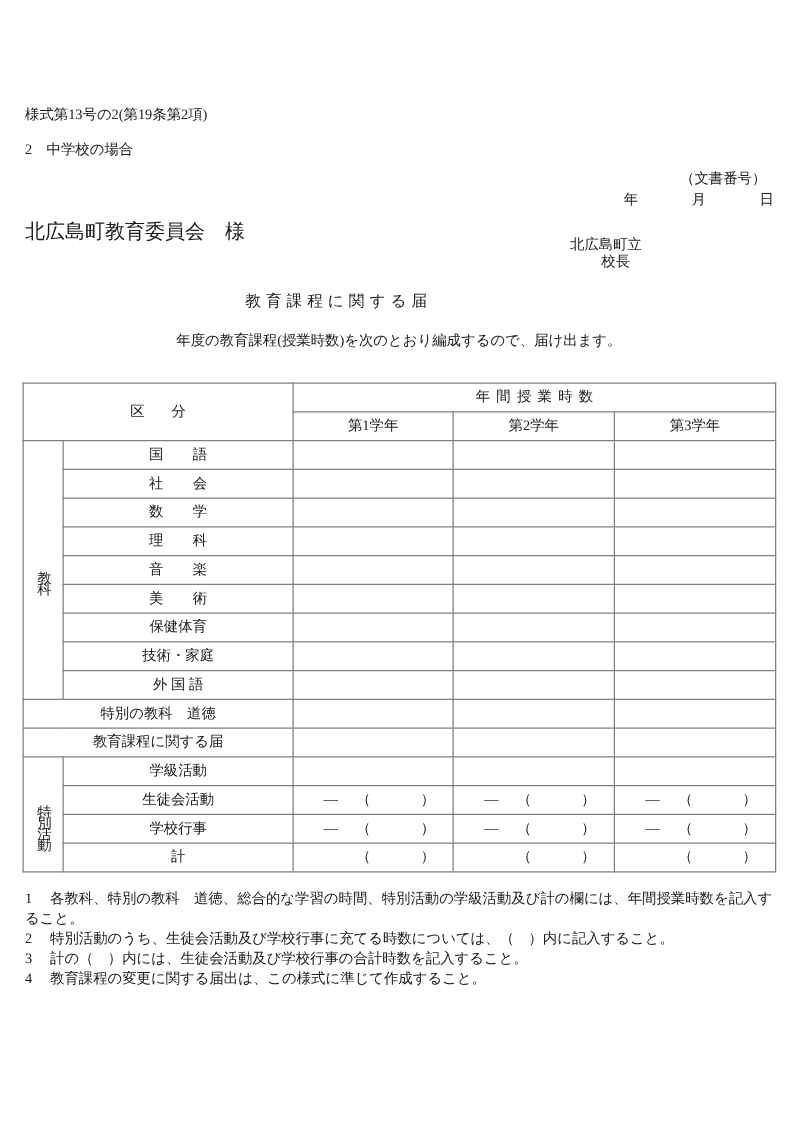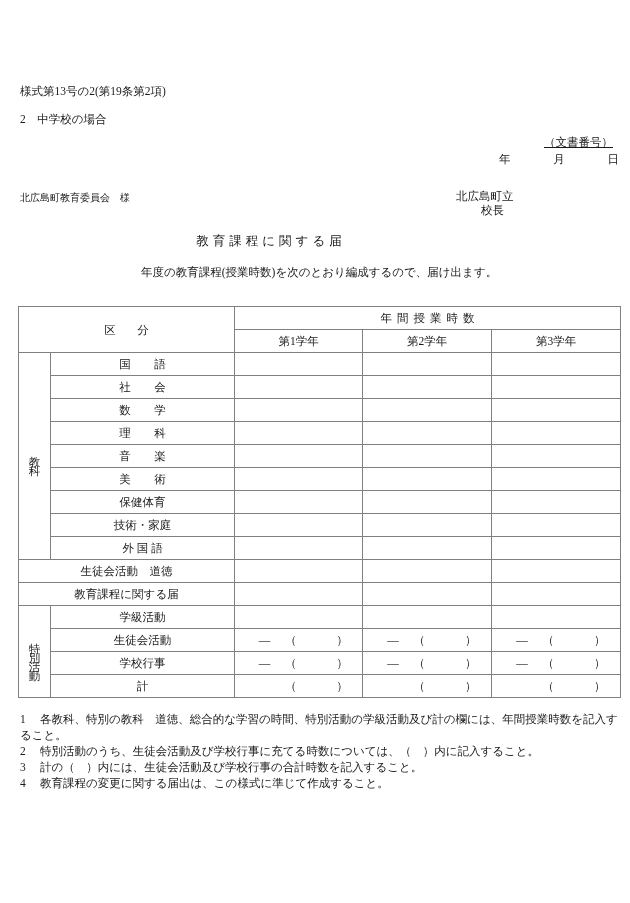--- a/index.html
+++ b/index.html
@@ -38,39 +38,37 @@
     font-size: 11.5px;
     white-space: nowrap;
     margin-top: 11px;
   }
   .doc-number {
     position: absolute;
     left: 540px;
     top: 135px;
     font-size: 11.5px;
     white-space: nowrap;
-    text-decoration: underline;
   }
   .date-line {
     position: absolute;
     left: 495px;
     top: 152px;
     width: 120px;
     font-size: 11.5px;
     display: flex;
     justify-content: space-between;
   }
   .date-line span { display: inline-block; }
   .addressee {
     position: absolute;
     left: 16px;
     top: 175px;
-    font-size: 10px;
-    white-space: nowrap;
-    margin-top: 16px;
+    font-size: 16px;
+    white-space: nowrap;
   }
   .issuer {
     position: absolute;
     left: 452px;
     top: 189px;
     font-size: 11.5px;
     line-height: 1.25;
     white-space: nowrap;
   }
   .issuer .line2 {
@@ -295,21 +293,21 @@
         <td class="datacell"></td>
       </tr>
       <tr>
         <td class="subject subject-plain">外 国 語</td>
         <td class="datacell"></td>
         <td class="datacell"></td>
         <td class="datacell"></td>
       </tr>
 
       <tr>
-        <td class="wide-label" colspan="2">生徒会活動　道徳</td>
+        <td class="wide-label" colspan="2">特別の教科　道徳</td>
         <td class="datacell"></td>
         <td class="datacell"></td>
         <td class="datacell"></td>
       </tr>
       <tr>
         <td class="wide-label" colspan="2">教育課程に関する届</td>
         <td class="datacell"></td>
         <td class="datacell"></td>
         <td class="datacell"></td>
       </tr>

